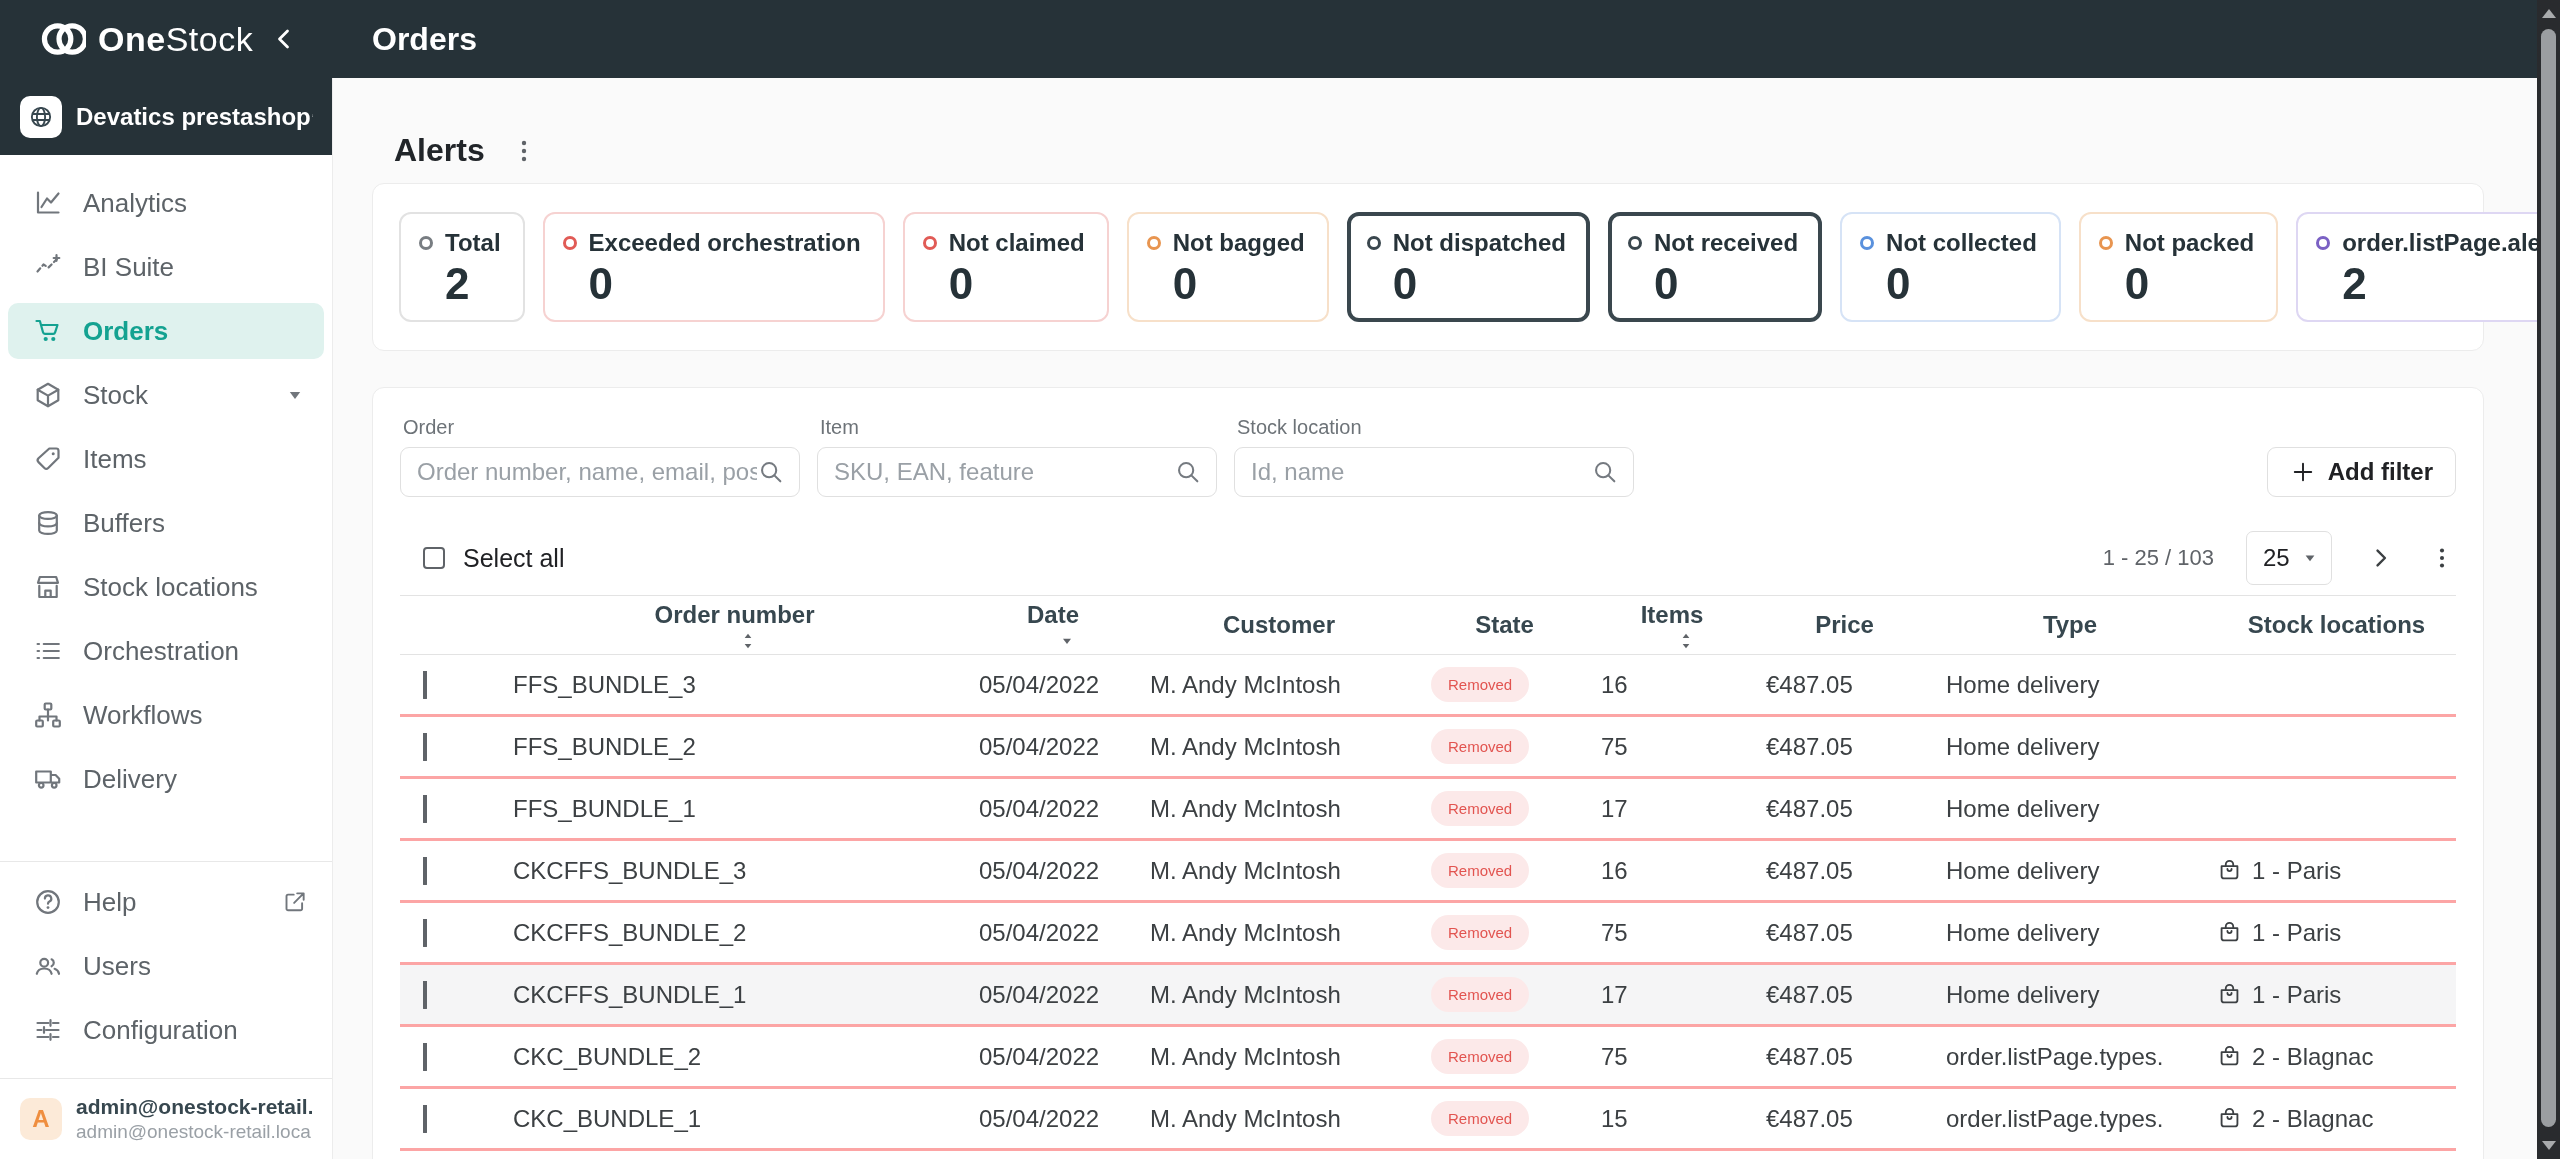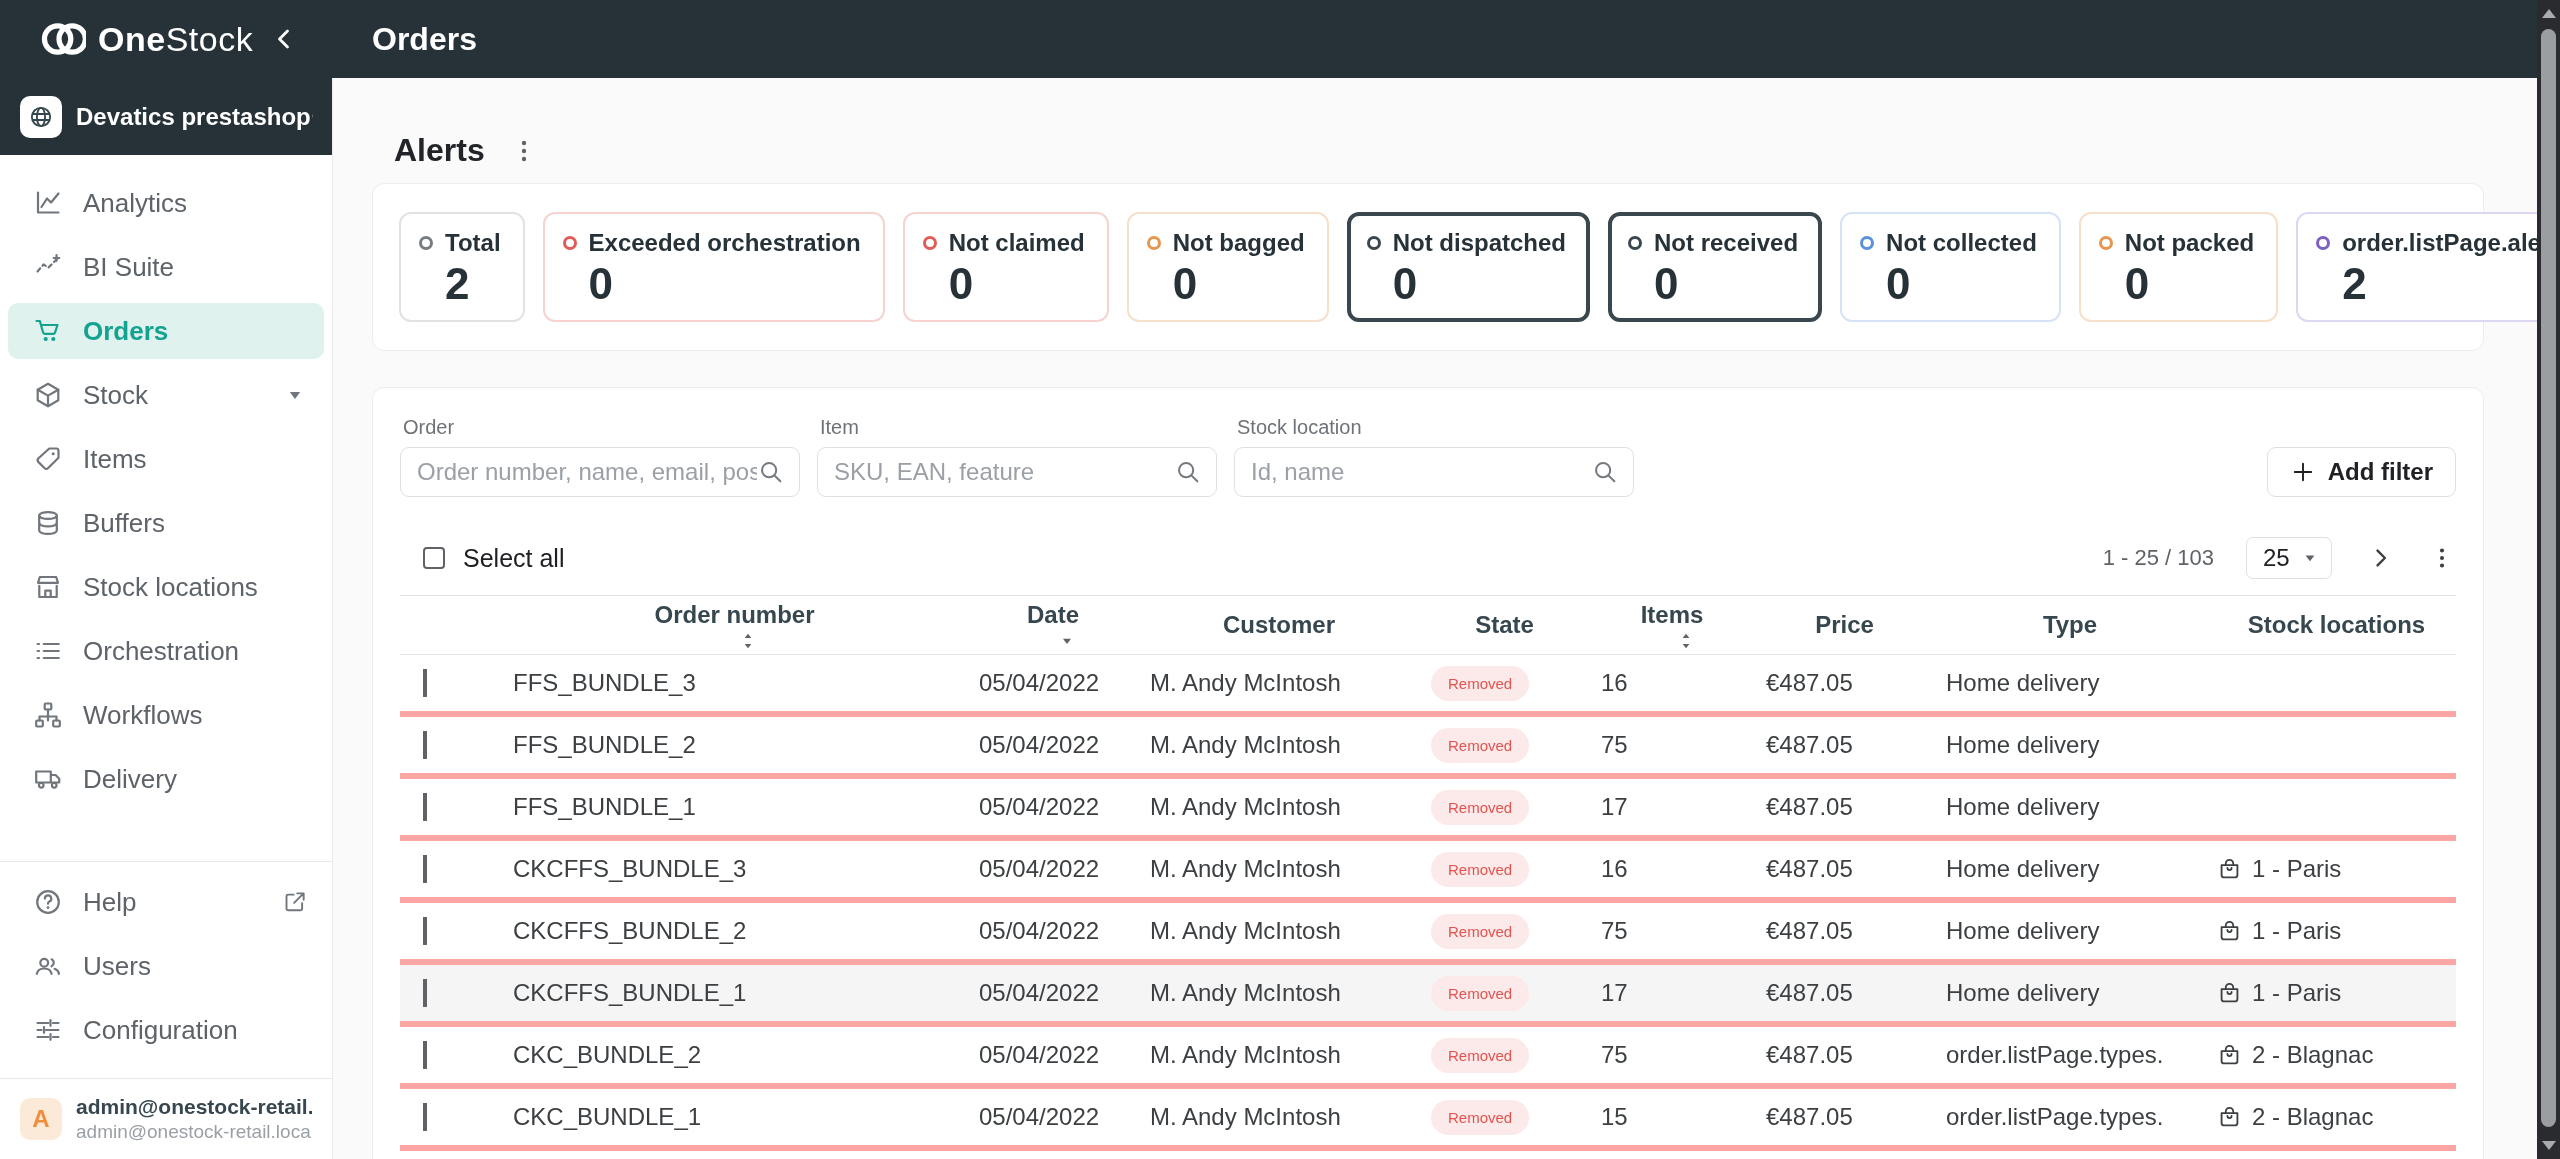--- a/index.html
+++ b/index.html
@@ -61,30 +61,30 @@
   .input-wrap input::placeholder { color:#9aa0a6; opacity:1; }
   .search-icn { width:28px; height:28px; color:#757a80; flex:none; }
   .add-filter { margin-left:auto; height:50px; border:1px solid #e0e0e0; border-radius:9px; background:#fff; display:flex; align-items:center; padding:0 22px; gap:12px; font-size:24px; font-weight:600; color:#202124; cursor:pointer; white-space:nowrap; }
   .add-filter .icn { width:26px; height:26px; }
 
   .listbar { margin-top:40px; height:42px; display:flex; align-items:center; }
   .checkbox { width:22px; height:22px; border:2.5px solid #5f6368; border-radius:4px; background:#fff; flex:none; cursor:pointer; }
   .select-all-label { font-size:25px; color:#202124; margin-left:18px; }
   .pag { margin-left:auto; display:flex; align-items:center;gap:8px; }
   .pag-range { font-size:22px; color:#5f6368; }
-  .page-size { margin-left:24px; width:86px; height:42px; border:1px solid #e0e0e0; border-radius:7px; display:flex; align-items:center; justify-content:space-between; padding:0 10px 0 16px; font-size:24px; color:#202124; cursor:pointer; background:#fff; }
+  .page-size { margin-left:24px; width:86px; height:54px; border:1px solid #e0e0e0; border-radius:7px; display:flex; align-items:center; justify-content:space-between; padding:0 10px 0 16px; font-size:24px; color:#202124; cursor:pointer; background:#fff; }
   .page-size .icn { width:22px; height:22px; color:#5f6368; }
   .next-btn { margin-left:28px; width:26px; height:26px; color:#3c4043; cursor:pointer; }
   .pag-kebab { margin-left:26px; width:28px; height:28px; color:#3c4043; cursor:pointer; }
 
   .grid-row { display:grid; grid-template-columns:90px 466px 171px 281px 170px 165px 180px 271px 1fr; align-items:center; }
   .thead { margin-top:16px; height:60px; border-top:1px solid #e3e3e3; border-bottom:1px solid #e3e3e3; }
   .th { font-size:24px; font-weight:700; color:#37474f; padding-left:23px; display:flex; align-items:center; cursor:pointer; white-space:nowrap;flex-direction:column; }
   .th .icn { width:20px; height:20px; margin-left:9px; color:#5f6368; flex:none; }
-  .tr { height:62px; border-bottom:6px solid #fca5a5; cursor:pointer; background:#fff; }
+  .tr { height:62px; border-bottom:3px solid #fca5a5; cursor:pointer; background:#fff; }
   .tr.hl { background:#f5f5f6; }
   .td { font-size:24px; color:#3c4043; padding-left:23px; white-space:nowrap; overflow:hidden; }
   .badge { display:inline-flex; align-items:center; height:35px; padding:0 17px; border-radius:18px; background:var(--badge_bg,#fce9e9); color:var(--badge_text,#e25450); font-size:15px; font-weight:500; }
   .loc-cell { display:flex; align-items:center; gap:10px; }
   .bag-icn { width:25px; height:25px; color:#3c4043; flex:none; }
 
   
   .scrollbar { position:absolute; right:0; top:0; width:23px; height:1159px; background:#292b2e; z-index:10; }
   .sb-btn { height:27px; display:flex; align-items:center; justify-content:center; cursor:pointer; }
   .sb-btn.down { position:absolute; bottom:0; left:0; width:100%; }

